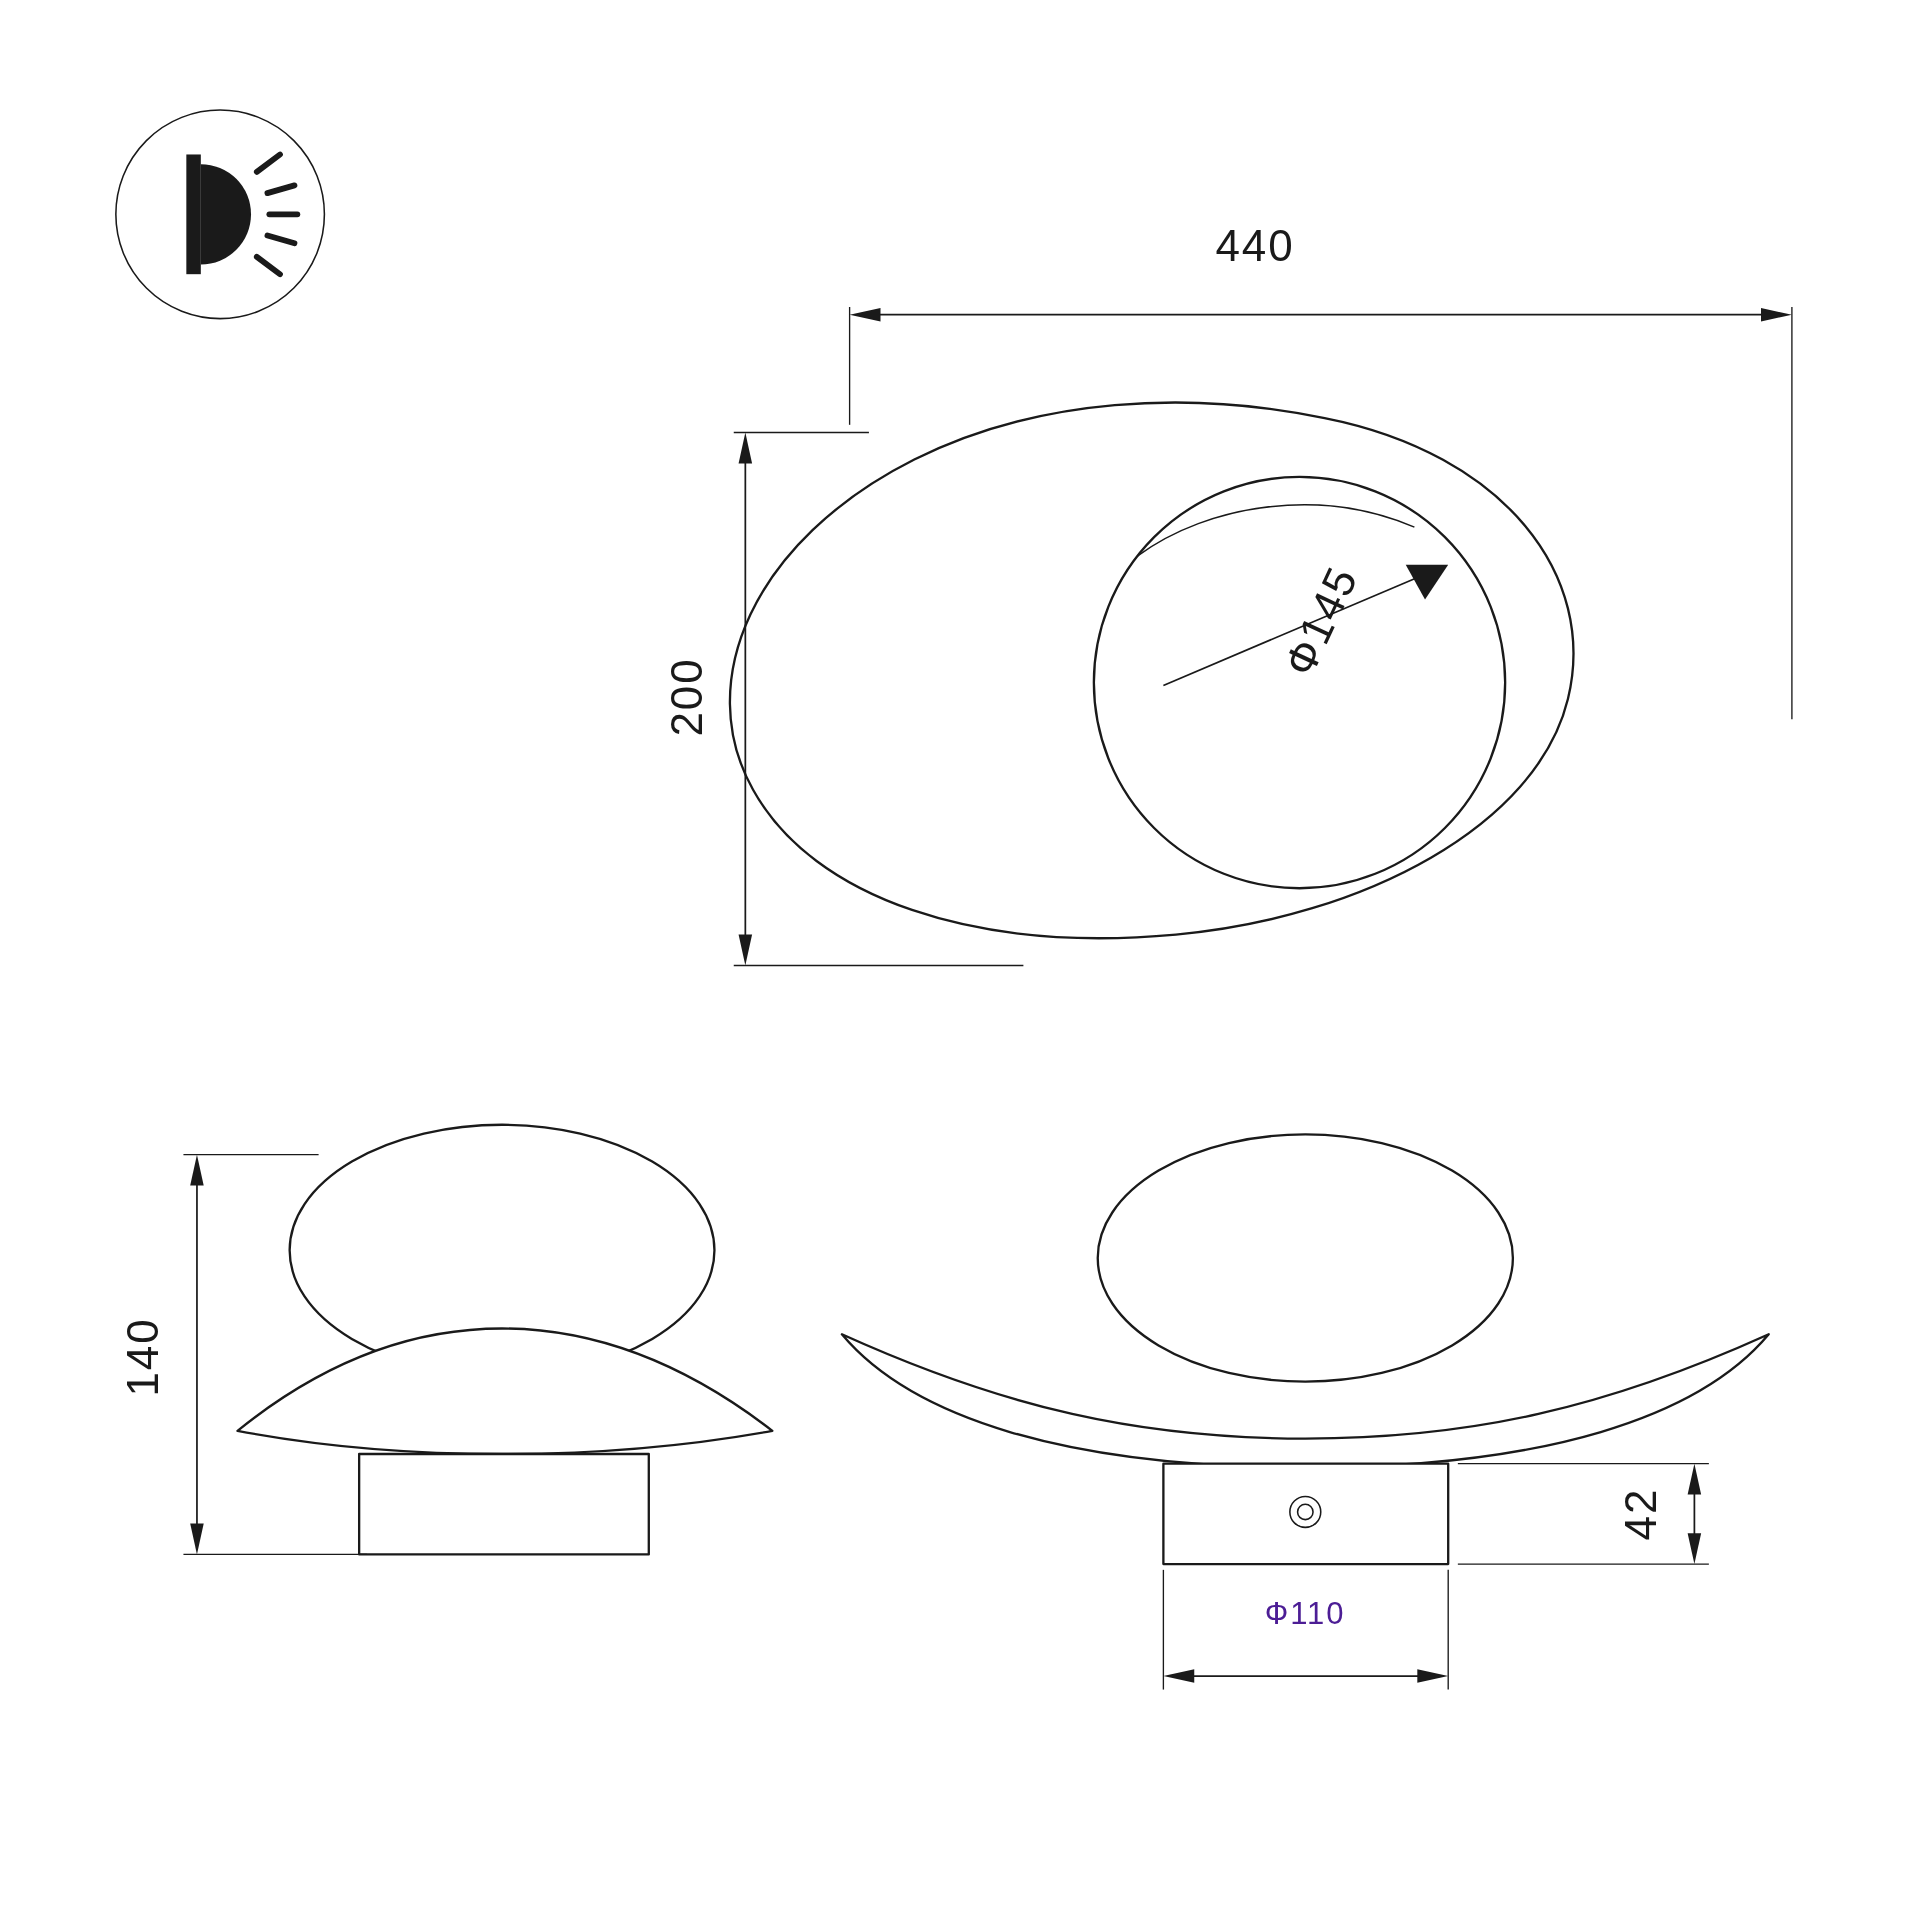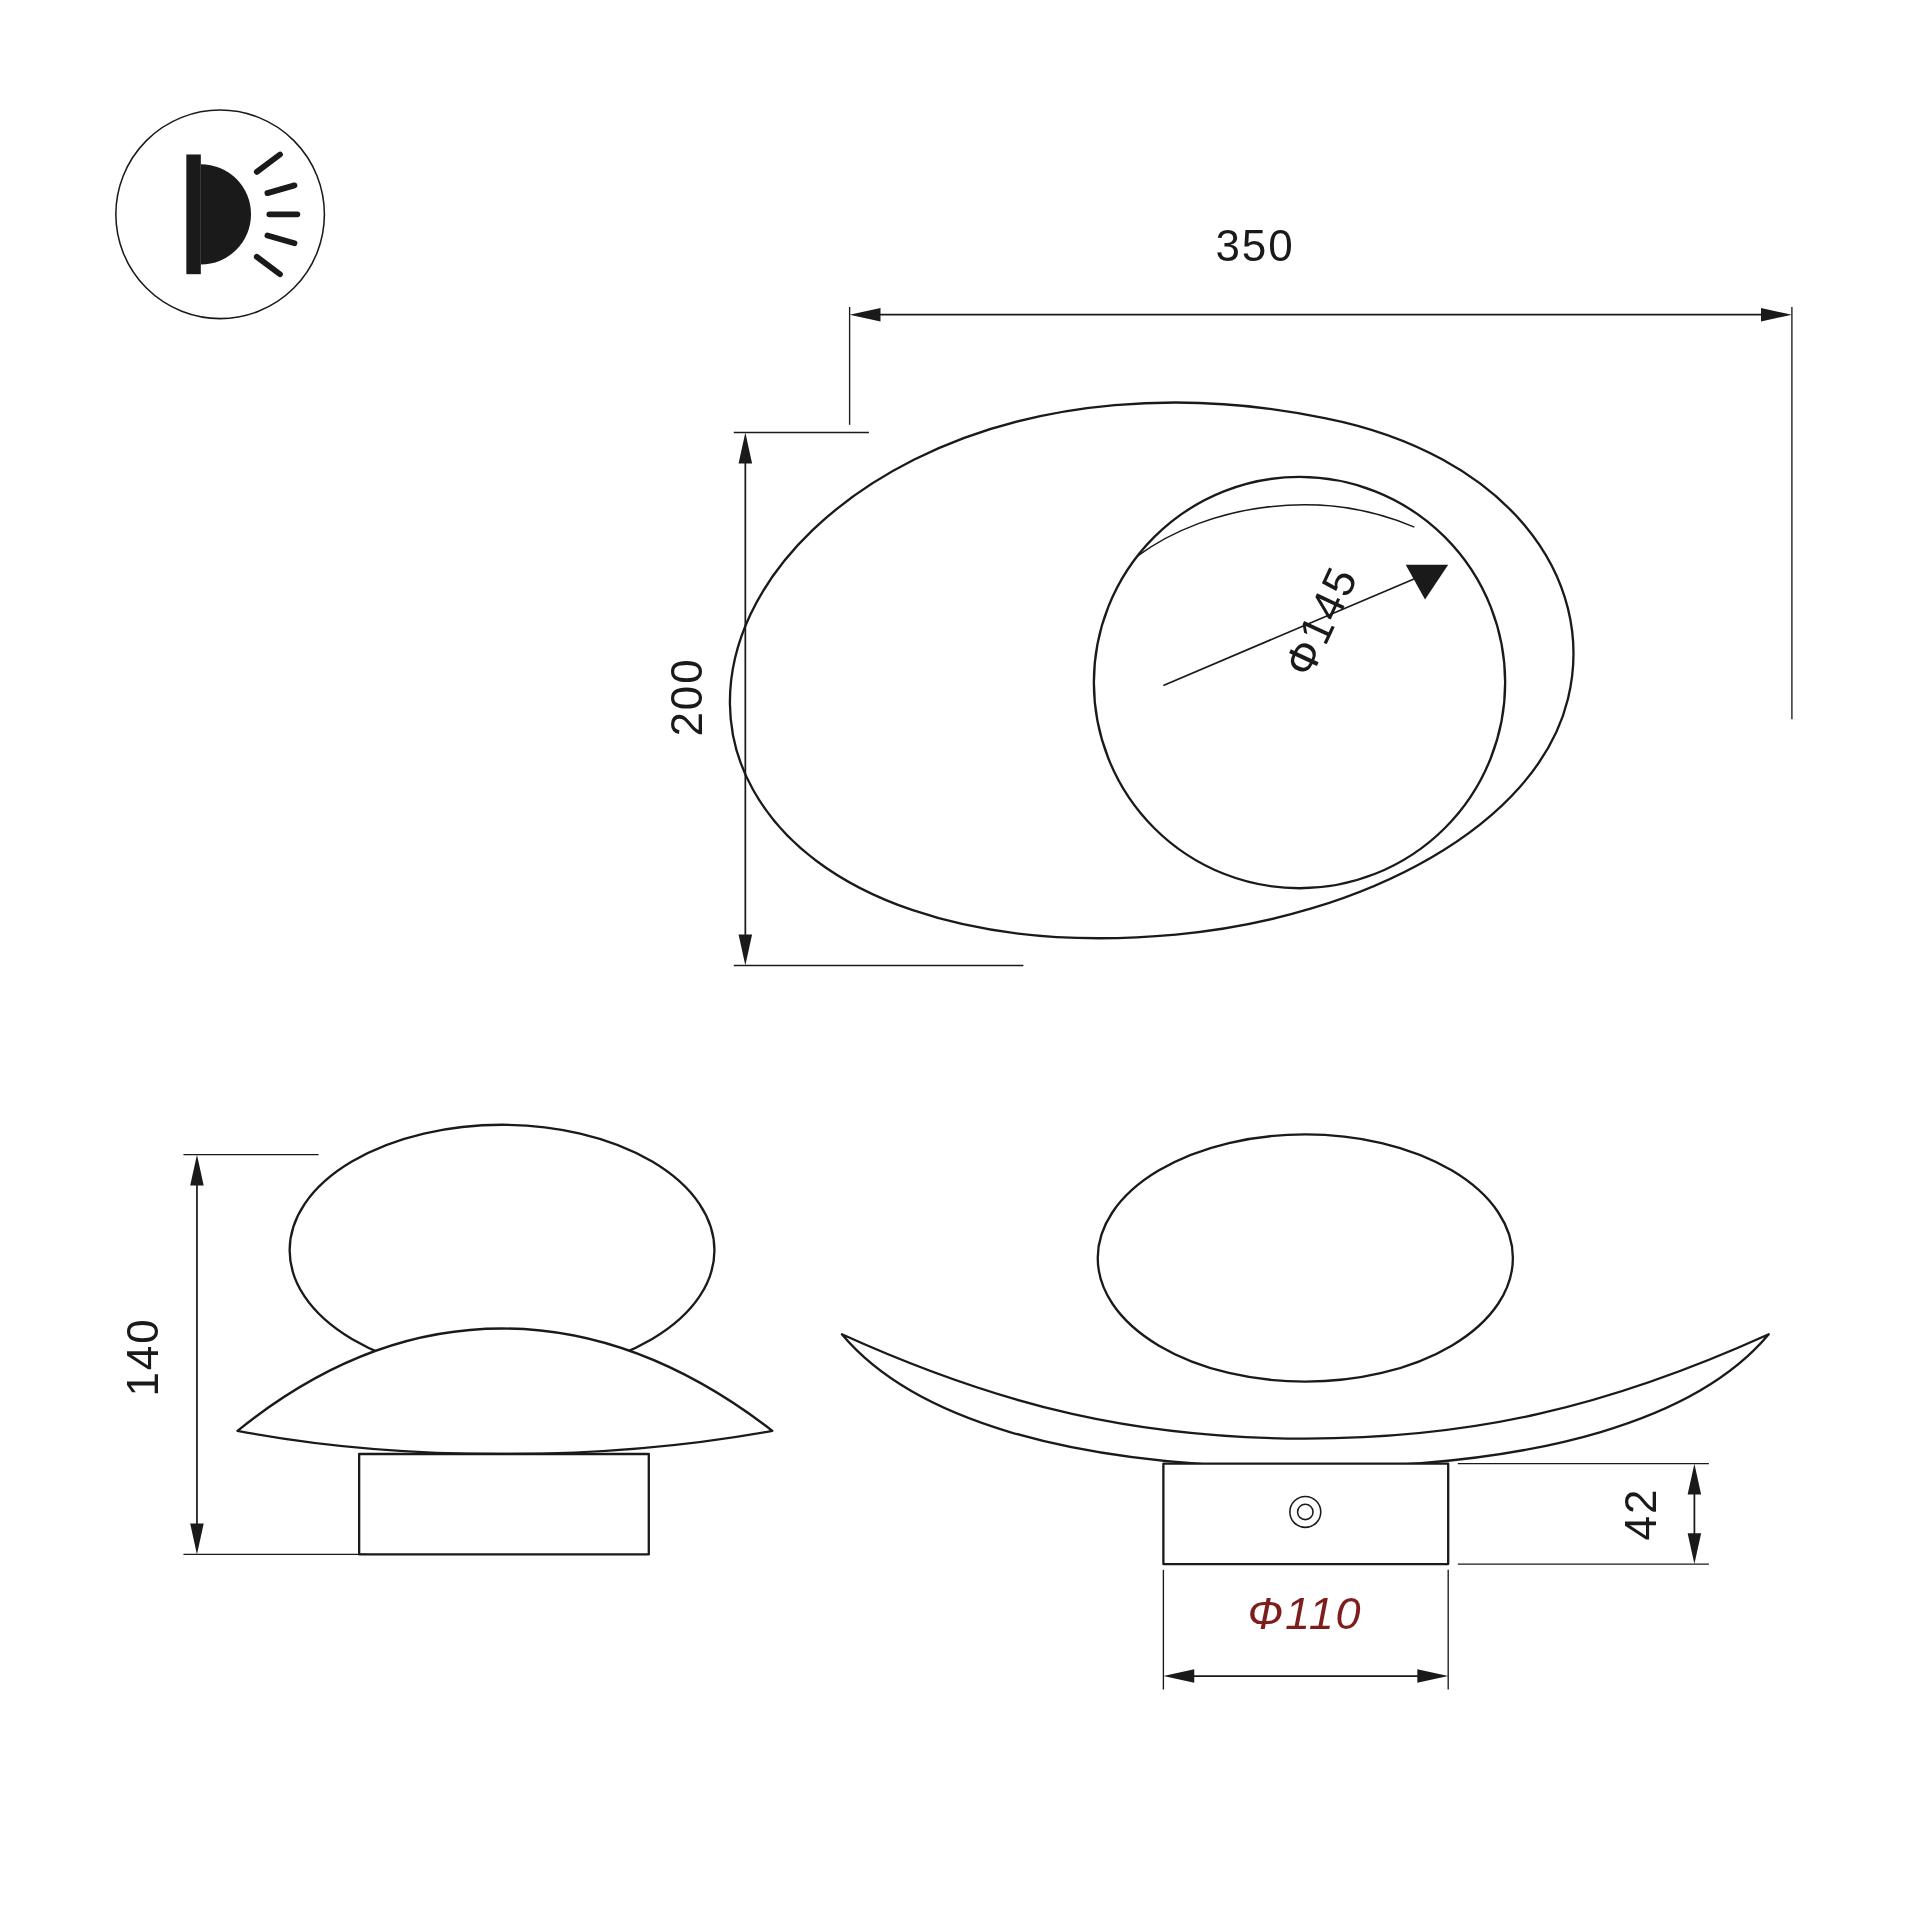--- a/index.html
+++ b/index.html
@@ -170,37 +170,37 @@
       <line class="extline" x1="1205" y1="1626" x2="1205" y2="1750"></line>
       <line class="extline" x1="1500" y1="1626" x2="1500" y2="1750"></line>
       <line class="dimline" x1="1215" y1="1736" x2="1490" y2="1736"></line>
       <polygon class="arrowhead" points="1205,1736 1237,1729 1237,1743"></polygon>
       <polygon class="arrowhead" points="1500,1736 1468,1729 1468,1743"></polygon>
     </g>
 
   </svg>
 
   <div style="position:absolute; left:1255px; top:246px; transform:translate(-50%,-50%);">
-    <span style="font-size:44px; color:#1a1a1a; letter-spacing:1.9px;">350</span>
+    <span style="font-size:44px; color:#1a1a1a; letter-spacing:1.9px;">440</span>
   </div>
 
   <div style="position:absolute; left:687px; top:697px; transform:translate(-50%,-50%) rotate(-90deg);">
     <span style="font-size:44px; color:#1a1a1a; letter-spacing:1.9px;">200</span>
   </div>
 
   <div style="position:absolute; left:1321px; top:621px; transform:translate(-50%,-50%) rotate(-65deg);">
     <span style="font-size:44px; color:#1a1a1a; letter-spacing:1.9px;">Ф145</span>
   </div>
 
   <div style="position:absolute; left:143px; top:1357px; transform:translate(-50%,-50%) rotate(-90deg);">
     <span style="font-size:44px; color:#1a1a1a; letter-spacing:1.9px;">140</span>
   </div>
 
   <div style="position:absolute; left:1641px; top:1514px; transform:translate(-50%,-50%) rotate(-90deg);">
     <span style="font-size:44px; color:#1a1a1a; letter-spacing:1.9px;">42</span>
   </div>
 
   <div style="position:absolute; left:1305px; top:1614px; transform:translate(-50%,-50%);">
-    <span style="font-size:45px; color:#7f1d1d; letter-spacing:1.9px;font-style:italic;">Ф110</span>
+    <span style="font-size:31px; color:#4c1d95; letter-spacing:1.9px;">Ф110</span>
   </div>
 
 </div>
 
 
 </body></html>

